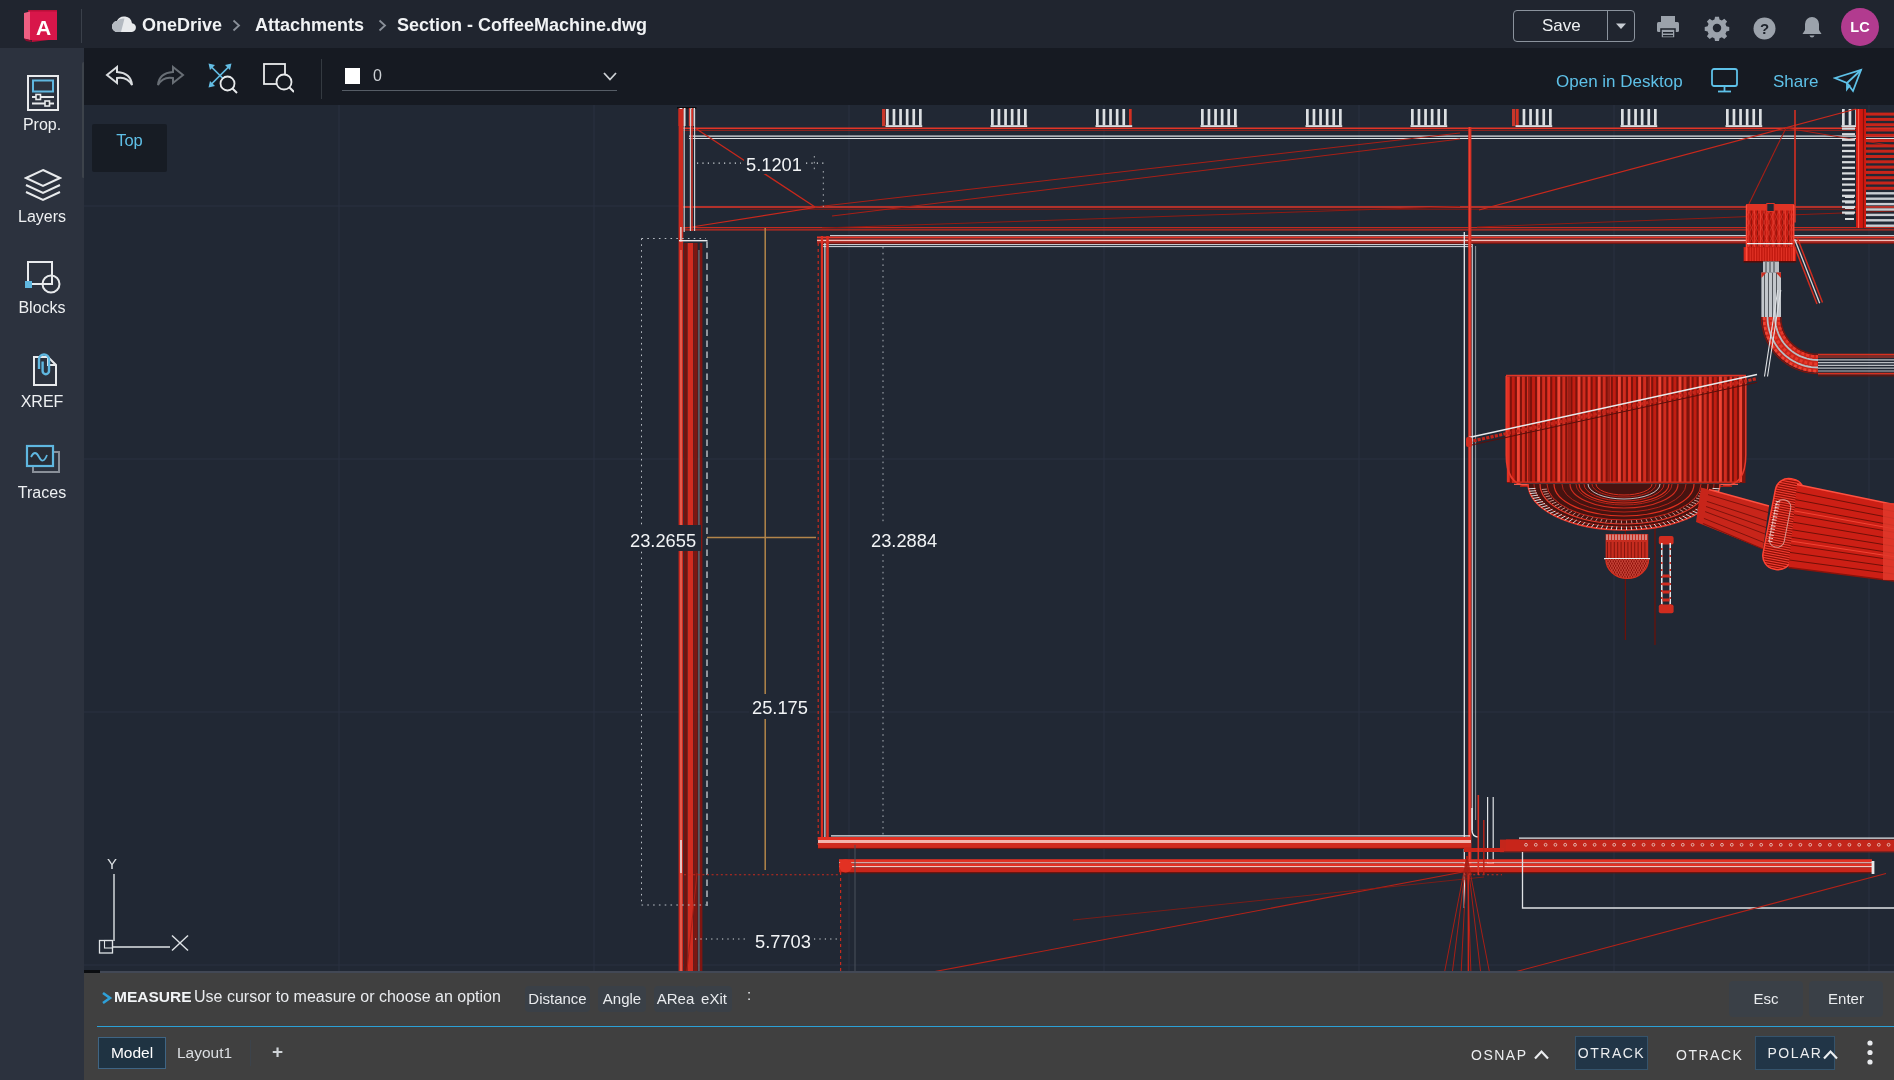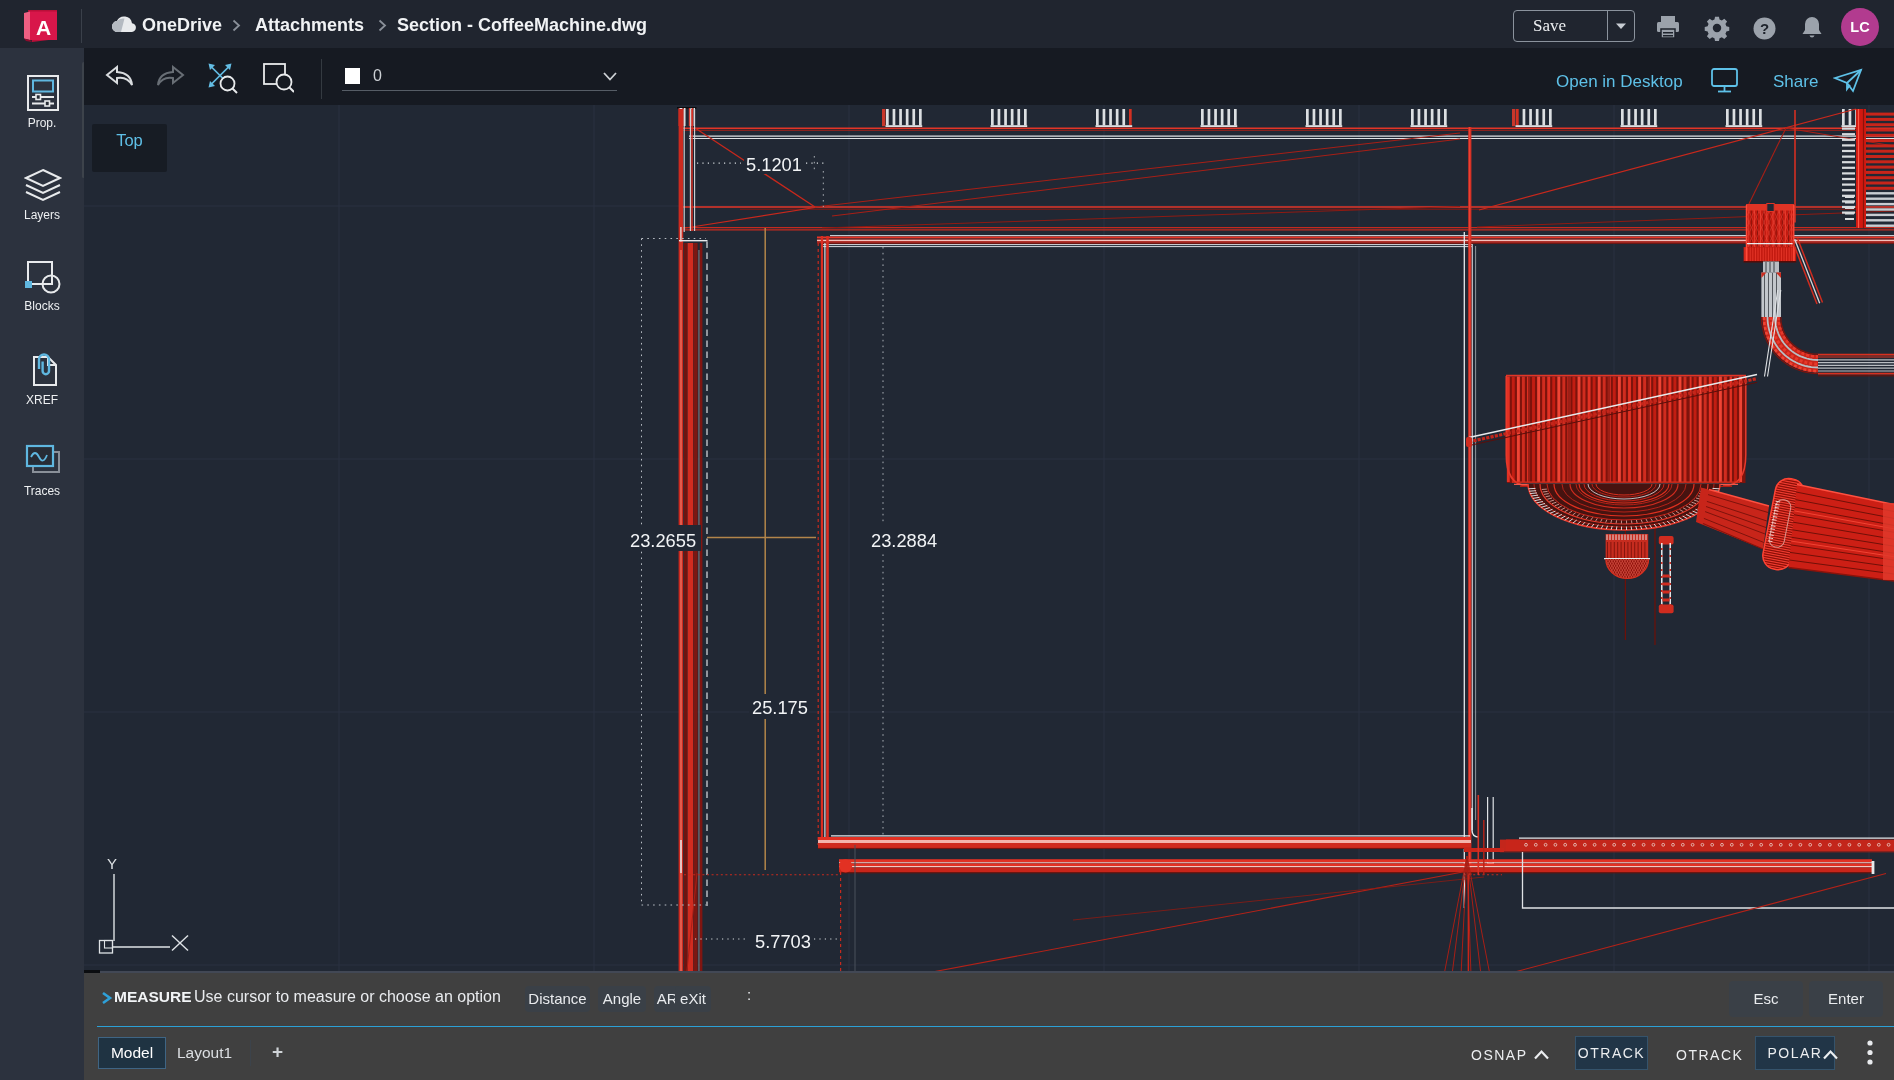--- a/index.html
+++ b/index.html
@@ -6,21 +6,21 @@
 .abs { position:absolute; }
 #topbar { position:absolute; left:0; top:0; width:1894px; height:48px; background:#20252f; }
 #sidebar { position:absolute; left:0; top:48px; width:84px; height:1032px; background:#2c323e; }
 #toolbar { position:absolute; left:84px; top:48px; width:1810px; height:57px; background:#161a22; }
 #canvas { position:absolute; left:84px; top:105px; width:1810px; height:866px; background:#212834; overflow:hidden; }
 #canvas svg { position:absolute; left:-84px; top:-105px; }
 #canvedge { position:absolute; left:84px; top:970.5px; width:1810px; height:2.5px; background:#424855; }
 #canvnotch { position:absolute; left:84px; top:970px; width:16px; height:4px; background:#0b0d10; }
 #bottom { position:absolute; left:84px; top:973px; width:1810px; height:107px; background:#404040; }
 .crumb { color:#f0f2f4; font-weight:bold; font-size:18px; }
-.sideitem { position:absolute; width:84px; text-align:center; color:#eef0f2; font-size:12px; }
+.sideitem { position:absolute; width:84px; text-align:center; color:#eef0f2; font-size:16px; }
 .btn { position:absolute; background:#3a4047; color:#e9ebee; font-size:15px; border-radius:4px;
   text-align:center; }
 #blueline { position:absolute; left:13px; top:52.5px; width:1797px; height:1.6px; background:#2ba0d6; }
 .statustxt { position:absolute; color:#eceef0; font-size:14px; letter-spacing:1.5px; top:1047px; }
 .statusbox { position:absolute; top:1036px; height:34px; background:#213547; border:1px solid #35536b;
   color:#eceef0; font-size:14px; letter-spacing:1.5px; text-align:center; line-height:32px; }
 </style></head>
 <body>
 
 <div id="topbar">
@@ -40,21 +40,21 @@
   <svg class="abs" style="left:231px;top:19px;" width="11" height="13" viewBox="0 0 11 13">
       <path d="M2.5,1.5 L8,6.5 L2.5,11.5" stroke="#8a9099" stroke-width="1.8" fill="none"></path>
     </svg>
   <span class="abs crumb" style="left:255px;top:15px;">Attachments</span>
   <svg class="abs" style="left:377px;top:19px;" width="11" height="13" viewBox="0 0 11 13">
       <path d="M2.5,1.5 L8,6.5 L2.5,11.5" stroke="#8a9099" stroke-width="1.8" fill="none"></path>
     </svg>
   <span class="abs crumb" style="left:397px;top:15px;">Section - CoffeeMachine.dwg</span>
 
   <div class="abs" style="left:1513px;top:10px;width:122px;height:32px;border:1.4px solid #8b939d;border-radius:4px;">
-    <span class="abs" style="left:19px;top:5px;color:#eef0f2;font-size:17px;font-family:Liberation Serif, serif;">Save</span>
+    <span class="abs" style="left:28px;top:5px;color:#eef0f2;font-size:17px;">Save</span>
     <div class="abs" style="left:93px;top:0;width:1.4px;height:29.2px;background:#8b939d;"></div>
     <svg class="abs" style="left:100px;top:11px;" width="14" height="9" viewBox="0 0 14 9">
         <path d="M2,1.5 L7,7 L12,1.5 Z" fill="#c8cdd3"></path>
       </svg>
   </div>
   <svg class="abs" style="left:1654px;top:14px;" width="28" height="28" viewBox="0 0 28 28">
     <rect x="7" y="2" width="14" height="6" fill="#9ba2ab"></rect>
     <rect x="3" y="8" width="22" height="10" rx="1.5" fill="#9ba2ab"></rect>
     <rect x="7" y="15" width="14" height="9" fill="#9ba2ab" stroke="#1d222b" stroke-width="1.5"></rect>
     <rect x="9" y="18" width="10" height="1.5" fill="#1d222b"></rect>
@@ -1042,21 +1042,21 @@
 
 <div id="bottom">
   <svg class="abs" style="left:17px;top:18px;" width="12" height="14" viewBox="0 0 12 14">
       <path d="M2,2 L9,7 L2,12" stroke="#2ea0d8" stroke-width="2.6" fill="none"></path>
     </svg>
   <span class="abs" style="left:30px;top:15px;color:#f2f4f6;font-weight:bold;font-size:15.5px;">MEASURE</span>
   <span class="abs" style="left:110px;top:14.5px;color:#e9ebee;font-size:16px;">Use cursor to measure or choose an option</span>
   <div class="btn" style="left:441px;top:13px;width:65px;height:26px;line-height:26px;">Distance</div>
   <div class="btn" style="left:514px;top:13px;width:48px;height:26px;line-height:26px;">Angle</div>
   <div class="btn" style="left:570px;top:13px;width:43px;height:26px;line-height:26px;">ARea</div>
-  <div class="btn" style="left:591px;top:13px;width:36px;height:26px;line-height:26px;">eXit</div>
+  <div class="btn" style="left:612px;top:13px;width:36px;height:26px;line-height:26px;">eXit</div>
   <span class="abs" style="left:663px;top:13px;color:#e9ebee;font-size:15px;">:</span>
   <div class="btn" style="left:1645px;top:8px;width:74px;height:36px;line-height:36px;">Esc</div>
   <div class="btn" style="left:1725px;top:8px;width:74px;height:36px;line-height:36px;">Enter</div>
   <div id="blueline"></div>
 
   <div class="abs" style="left:14px;top:64px;width:68px;height:32px;background:#1f3342;border:1px solid #3f6584;color:#fff;font-size:15.5px;text-align:center;line-height:30px;">Model</div>
   <span class="abs" style="left:93px;top:71px;color:#dcdfe2;font-size:15.5px;">Layout1</span>
   <div class="abs" style="left:166px;top:67px;width:1px;height:26px;background:#3c434b;"></div>
   <span class="abs" style="left:188px;top:68px;color:#cfd3d7;font-size:19px;font-weight:bold;">+</span>
 </div>

